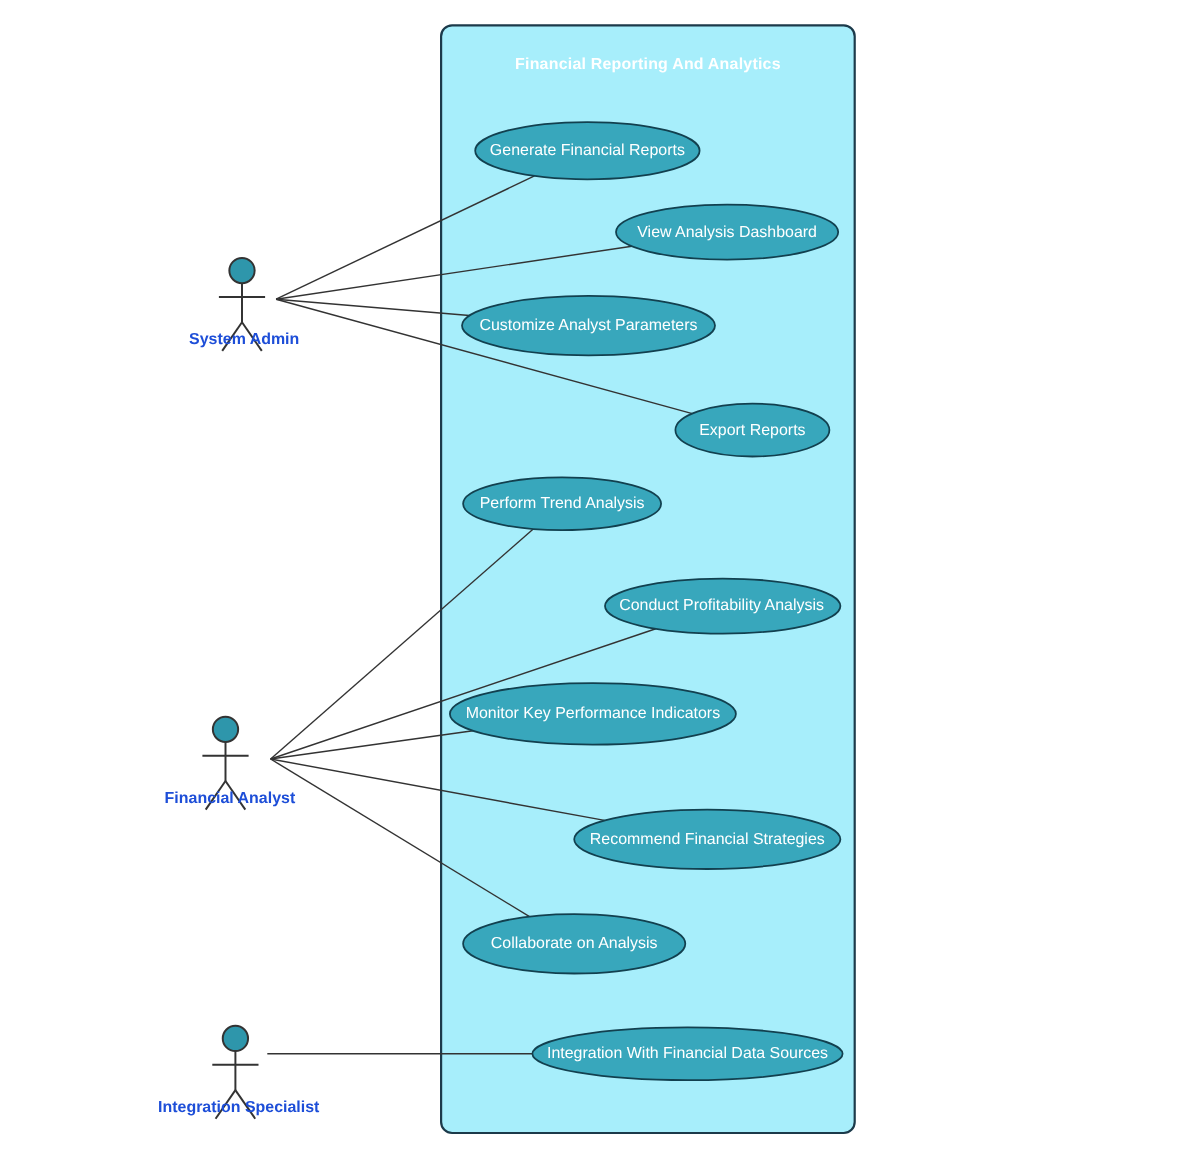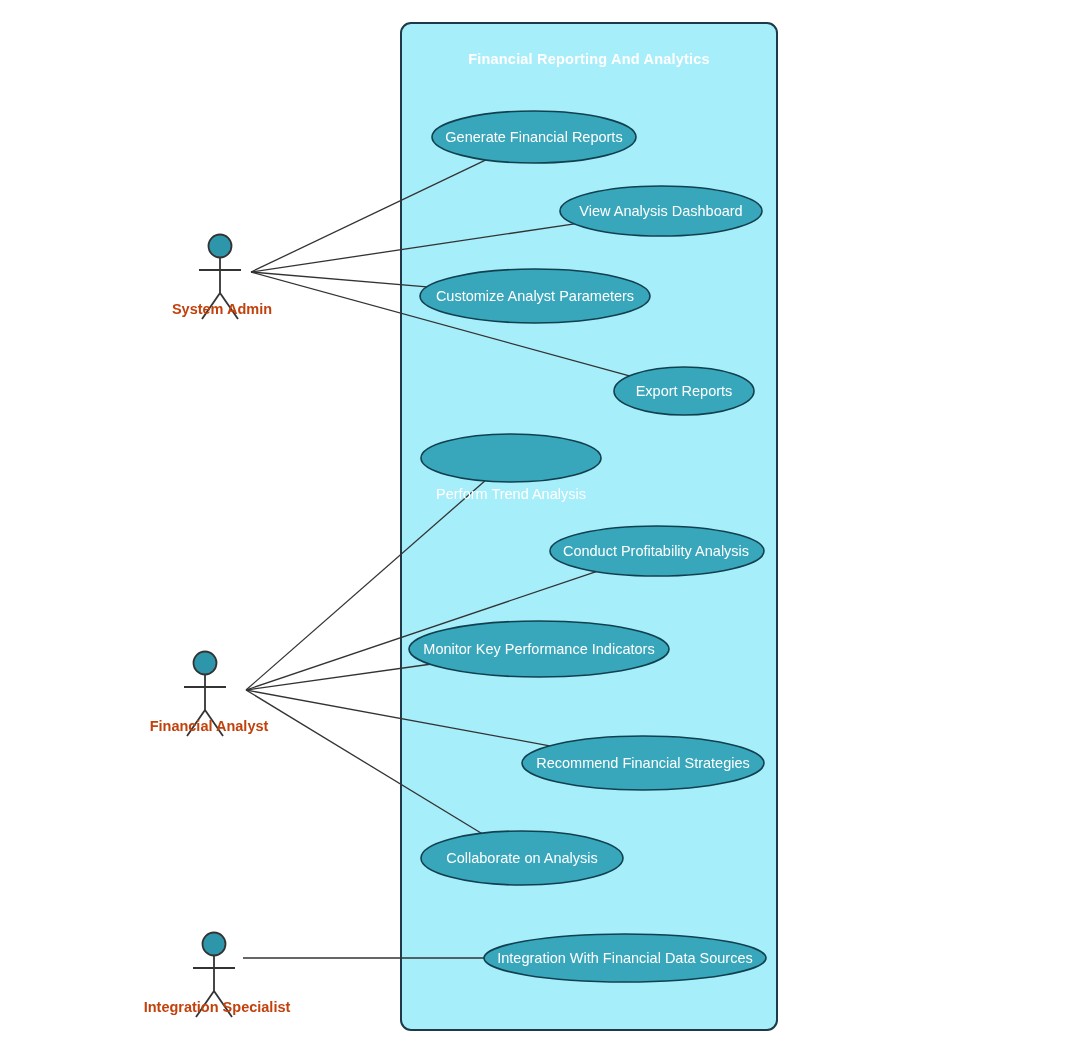--- a/index.html
+++ b/index.html
@@ -45,21 +45,21 @@
     color: #ffffff;
     font-size: 14.5px;
     font-family: "Liberation Sans", sans-serif;
     text-align: center;
     white-space: nowrap;
     transform: translate(-50%, -50%);
     pointer-events: none;
   }
   .actor-label {
     position: absolute;
-    color: #c2410c;
+    color: #1d4ed8;
     font-size: 14.5px;
     font-weight: bold;
     font-family: "Liberation Sans", sans-serif;
     text-align: right;
     white-space: nowrap;
     transform: translate(-50%, -50%);
     pointer-events: none;
   }
 </style>
 </head>
@@ -122,21 +122,21 @@
 
   </svg>
 
   <div class="pkg-title">Financial Reporting And Analytics</div>
 
   <div id="usecase-labels">
       <div class="uc-label" style="left: 534px; top: 137px;">Generate Financial Reports</div>
       <div class="uc-label" style="left: 661px; top: 211px;">View Analysis Dashboard</div>
       <div class="uc-label" style="left: 535px; top: 296px;">Customize Analyst Parameters</div>
       <div class="uc-label" style="left: 684px; top: 391px;">Export Reports</div>
-      <div class="uc-label" style="left: 511px; top: 458px; margin-top: 36px;">Perform Trend Analysis</div>
+      <div class="uc-label" style="left: 511px; top: 458px;">Perform Trend Analysis</div>
       <div class="uc-label" style="left: 656px; top: 551px;">Conduct Profitability Analysis</div>
       <div class="uc-label" style="left: 539px; top: 649px;">Monitor Key Performance Indicators</div>
       <div class="uc-label" style="left: 643px; top: 763px;">Recommend Financial Strategies</div>
       <div class="uc-label" style="left: 522px; top: 858px;">Collaborate on Analysis</div>
       <div class="uc-label" style="left: 625px; top: 958px;">Integration With Financial Data Sources</div>
     </div>
   <div id="actor-labels">
       <div class="actor-label" style="left: 222px; top: 309px;">System Admin</div>
       <div class="actor-label" style="left: 209px; top: 726px;">Financial Analyst</div>
       <div class="actor-label" style="left: 217px; top: 1007px;">Integration Specialist</div>

